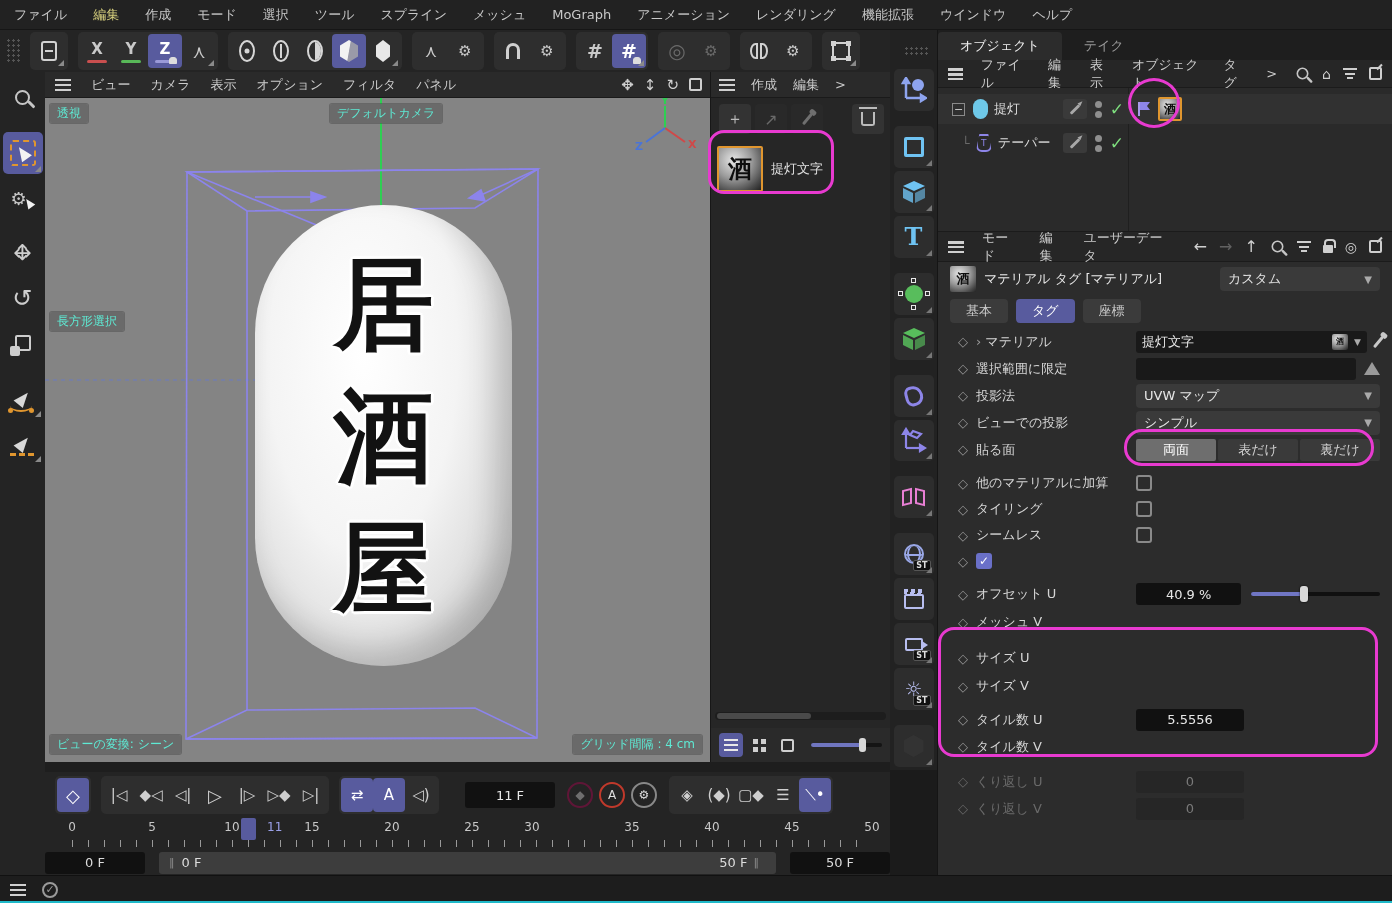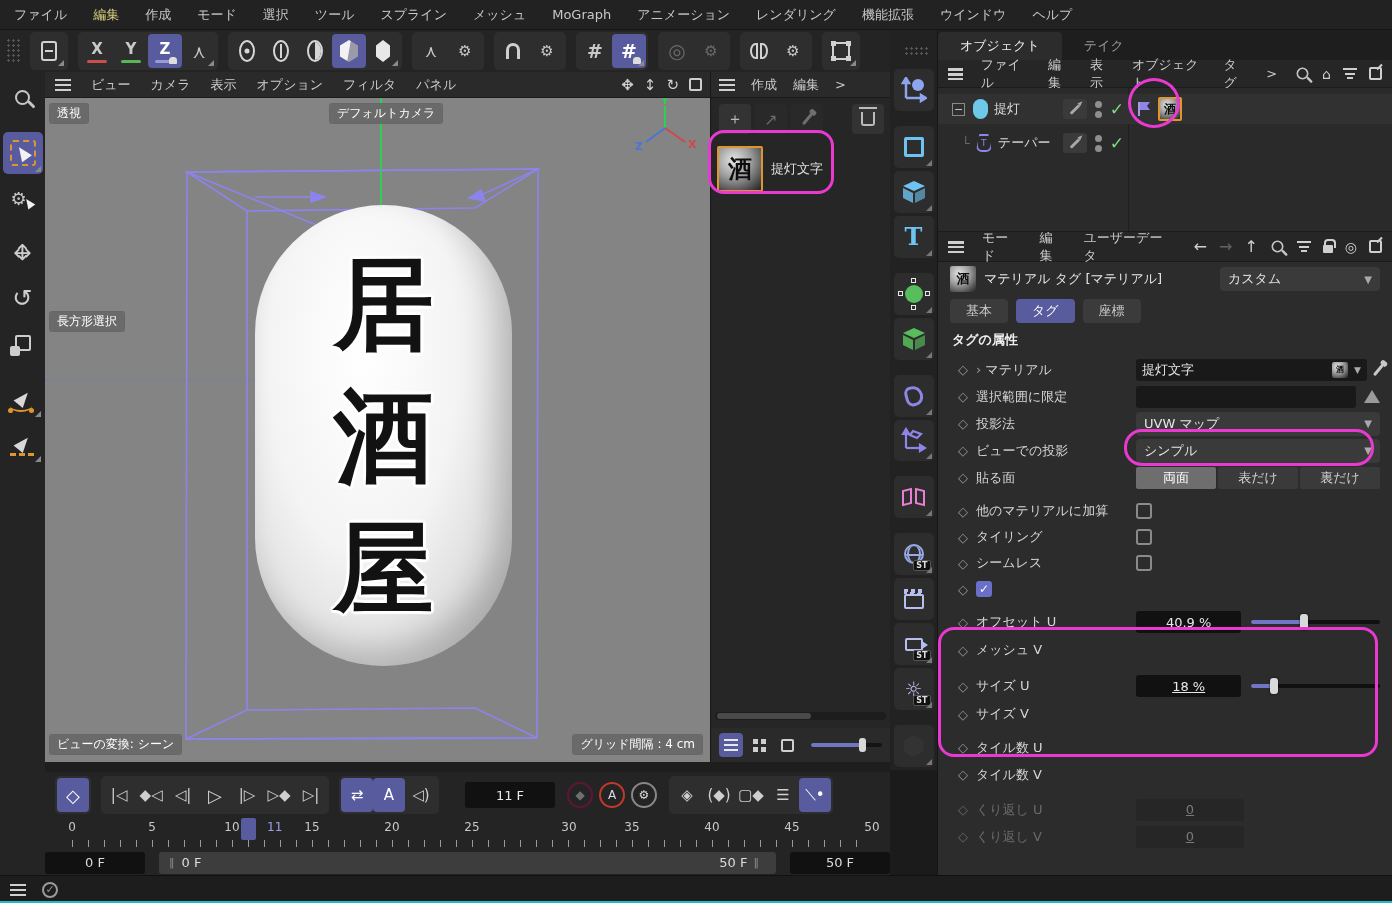--- a/index.html
+++ b/index.html
@@ -56,21 +56,21 @@
   .pennib { width:0; height:0; border-left:6px solid transparent; border-right:6px solid transparent; border-bottom:15px solid #d8d8d8; transform:rotate(40deg); }
   .penarc { position:absolute; left:7px; bottom:7px; width:22px; height:12px; border-bottom:2.5px solid #e0962f; border-radius:0 0 50% 50%; }
   .penarc i { position:absolute; width:5px; height:5px; border-radius:50%; background:#e0962f; bottom:-3px; }
   .penarc i:first-child{left:-2px} .penarc i:last-child{right:-2px}
   .pendash { position:absolute; left:7px; bottom:8px; width:24px; border-bottom:3px dashed #e0962f; }
   
   #vpmenu { position:absolute; left:45px; top:72px; width:665px; height:26px; background:#2a2a2a;
     display:flex; align-items:center; gap:20px; padding-left:10px; border-bottom:1px solid #1a1a1a;}
   #vpmenu .vicons { margin-left:auto; display:flex; gap:10px; padding-right:8px; color:#cfcfcf; font-size:15px;}
   #viewport { position:absolute; left:45px; top:98px; width:665px; height:664px; background:#848484; overflow:hidden; }
-  .vplabel { position:absolute; background:rgba(104,104,104,.92); color:#ffffff; font-size:12px; padding:1px 7px; border-radius:2px; box-shadow:0 0 0 1px rgba(60,60,60,.4);}
+  .vplabel { position:absolute; background:rgba(104,104,104,.92); color:#5eead4; font-size:12px; padding:1px 7px; border-radius:2px; box-shadow:0 0 0 1px rgba(60,60,60,.4);}
   #lantern { position:absolute; left:210px; top:107px; width:257px; height:461px; border-radius:129px;
     background:radial-gradient(ellipse at 42% 32%, #ffffff 0%, #f4f4f4 45%, #dddddd 72%, #bfbfbf 100%);
     box-shadow: inset -14px -18px 30px rgba(0,0,0,.18);
     display:flex; flex-direction:column; align-items:center; justify-content:center; gap:4px; }
   #lantern .kanji { font-family:"DejaVu Serif","Liberation Serif",serif; font-weight:bold; font-size:100px; line-height:128px; color:#121212;
     text-shadow:3px 0 0 #fff,-3px 0 0 #fff,0 3px 0 #fff,0 -3px 0 #fff,2px 2px 0 #fff,-2px -2px 0 #fff,2px -2px 0 #fff,-2px 2px 0 #fff; }
   
   #matpanel { position:absolute; left:710px; top:72px; width:180px; height:690px; background:#262626; border-left:1px solid #171717; }
   #matmenu { height:26px; display:flex; align-items:center; gap:16px; padding-left:8px; background:#2a2a2a; border-bottom:1px solid #1a1a1a;}
   .mat-toolbar { display:flex; gap:4px; padding:6px 6px 2px 8px; }
@@ -148,21 +148,21 @@
   .flagico::before{content:'';position:absolute;left:2px;top:1px;width:2px;height:14px;background:#a89ae8;}
   .flagico::after{content:'';position:absolute;left:4px;top:1px;width:10px;height:8px;background:#8d85e8;clip-path:polygon(0 0,100% 0,70% 50%,100% 100%,0 100%);}
   .treediv { position:absolute; left:190px; top:0; bottom:0; width:1px; background:#1f1f1f; }
   
   #attrbody { padding-top:2px; }
   .arow { display:flex; align-items:center; height:27px; padding-left:12px; }
   .arow .dia { width:26px; color:#9a9a9a; font-size:13px; text-align:center; }
   .arow .albl { flex:1; color:#d6d6d6; }
   .arow .actrl { width:244px; margin-right:12px; display:flex; align-items:center; }
   .arow.dim .dia,.arow.dim .albl { color:#6a6a6a; }
-  .valbox { width:108px; height:22px; background:#111; border-radius:3px; color:#e8e8e8; display:flex; align-items:center; justify-content:center; font-size:13px;text-decoration:underline;}
+  .valbox { width:108px; height:22px; background:#111; border-radius:3px; color:#e8e8e8; display:flex; align-items:center; justify-content:center; font-size:13px;}
   .valbox.dim { background:#262626; color:#7a7a7a; }
   .dropdown { flex:1; height:24px; background:#3a3a3a; border-radius:4px; display:flex; align-items:center; padding:0 8px; color:#e6e6e6;}
   .dropdown .dar { margin-left:auto; color:#aaa; font-size:10px; }
   .fieldbox { flex:1; height:22px; background:#191919; border-radius:3px; display:flex; align-items:center; padding:0 6px; color:#e6e6e6;}
   .slider { width:132px; height:16px; position:relative; margin-left:10px; }
   .slider .track { position:absolute; left:0; right:0; top:6px; height:4px; background:#101010; border-radius:2px;}
   .slider .slider-fill { position:absolute; left:0; top:6px; height:4px; background:#7076c4; border-radius:2px;}
   .slider .slider-knob { position:absolute; top:0; width:8px; height:16px; background:#d9d9d9; border-radius:3px; transform:translateX(-4px); box-shadow:0 0 2px #000;}
   .chkbox { width:16px; height:16px; border:2px solid #8a8a8a; border-radius:3px; }
   .chkbox.checked { border:none; background:#6a70c8; color:#fff; font-size:12px; font-weight:bold; text-align:center; line-height:16px; }
@@ -644,21 +644,20 @@
       <span>カスタム</span>
         <span class="dar">▼</span>
     </div>
   </div>
 
   <div style="display:flex;gap:8px;padding:4px 12px;height:30px;align-items:center">
     <div style="background:#3b3b3b;border-radius:4px;padding:3px 16px">基本</div>
     <div style="background:#585b9e;border-radius:4px;padding:3px 16px;color:#fff">タグ</div>
     <div style="background:#3b3b3b;border-radius:4px;padding:3px 16px">座標</div>
   </div>
-  <div style="padding:5px 14px;font-weight:bold;color:#efefef">タグの属性</div>
 
   <div id="attrbody">
     <div class="arow">
       <span class="dia">◇</span>
       <span class="albl"><span style="color:#9a9a9a">›</span> <span>マテリアル</span></span>
       <div class="actrl">
         <div class="fieldbox">
           <span>提灯文字</span>
           <div class="mat-thumb" style="width:16px;height:16px;margin-left:auto;font-size:8px">
               <span>酒</span>
@@ -751,37 +750,32 @@
       </div>
     </div>
     <div class="arow" style="height:28px">
       <span class="dia">◇</span>
       <span class="albl">メッシュ V</span>
     </div>
     <div class="gaprow" style="height:8px"></div>
     <div class="arow" style="height:28px">
       <span class="dia">◇</span>
       <span class="albl">サイズ U</span>
-      <div class="actrl">
-        <div class="valbox">18 %</div>
-        <div class="slider">
-            <div class="track"></div>
-            <div class="slider-fill" style="width: 18%;"></div>
-            <div class="slider-knob" style="left: 18%;"></div>
-          </div>
-      </div>
     </div>
     <div class="arow" style="height:28px">
       <span class="dia">◇</span>
       <span class="albl">サイズ V</span>
     </div>
     <div class="gaprow" style="height:6px"></div>
     <div class="arow">
       <span class="dia">◇</span>
       <span class="albl">タイル数 U</span>
+      <div class="actrl">
+          <div class="valbox">5.5556</div>
+        </div>
     </div>
     <div class="arow">
       <span class="dia">◇</span>
       <span class="albl">タイル数 V</span>
     </div>
     <div class="gaprow" style="height:8px"></div>
     <div class="arow dim">
       <span class="dia">◇</span>
       <span class="albl">くり返し U</span>
       <div class="actrl">
@@ -837,21 +831,21 @@
       <div class="tlbtn active">⟍•</div>
     </div>
   </div>
   <div id="ruler">
     <span class="tick" style="left:27px">0</span>
     <span class="tick" style="left:107px">5</span>
     <span class="tick" style="left:187px">10</span>
     <span class="tick" style="left:267px">15</span>
     <span class="tick" style="left:347px">20</span>
     <span class="tick" style="left:427px">25</span>
-    <span class="tick" style="left:524px">30</span>
+    <span class="tick" style="left:487px">30</span>
     <span class="tick" style="left:587px">35</span>
     <span class="tick" style="left:667px">40</span>
     <span class="tick" style="left:747px">45</span>
     <span class="tick" style="left:827px">50</span>
     <div id="playhead"></div>
     <span id="playheadlbl">11</span>
     <div class="marks"></div>
   </div>
   <div id="rangerow">
     <div class="rangefield">0 F</div>

